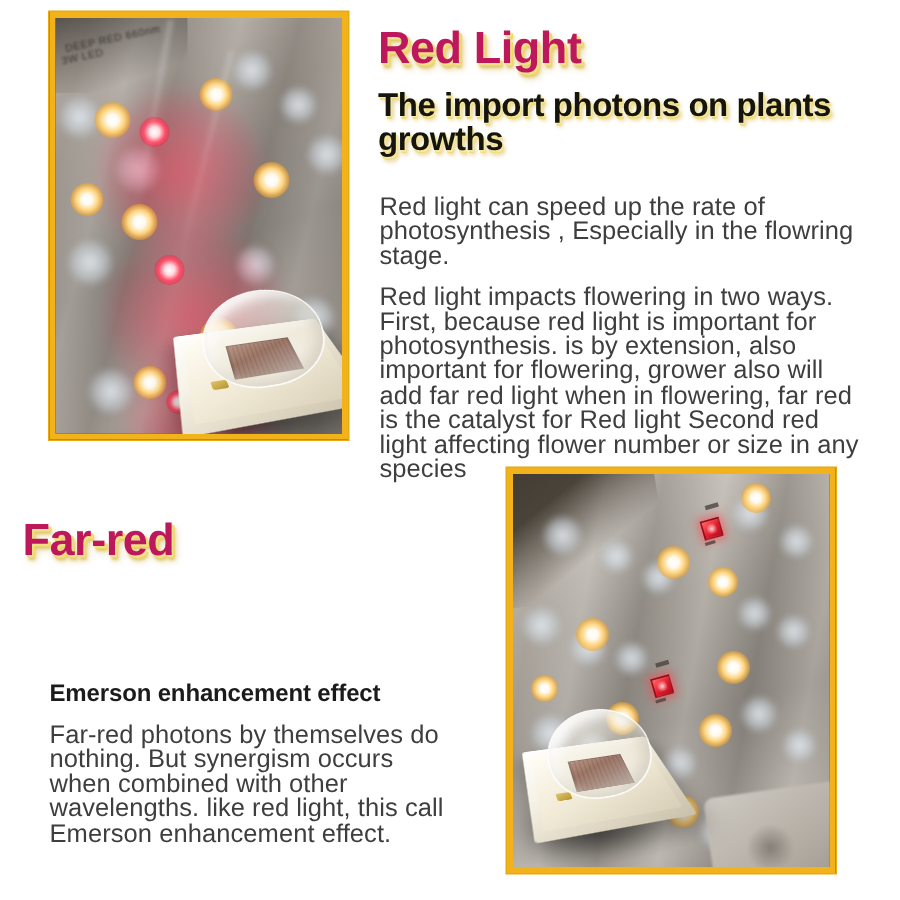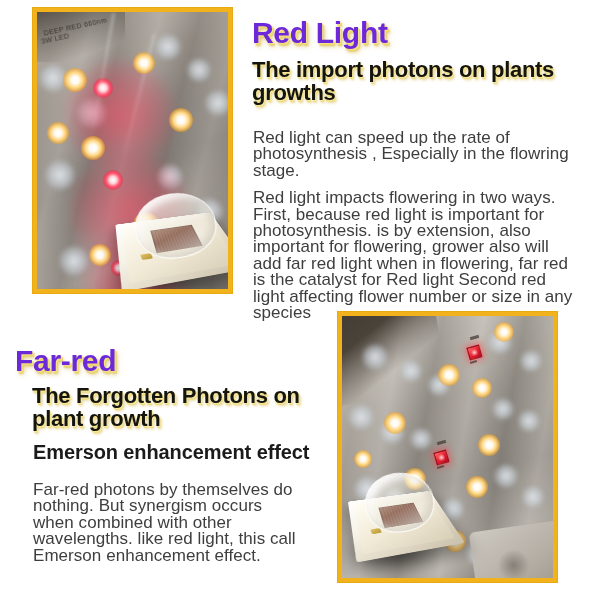--- a/index.html
+++ b/index.html
@@ -194,21 +194,21 @@
   .grey-block::after {
     content:""; position:absolute; left:26%; top:34%; width:34%; height:46%;
     border-radius:50%;
     background: radial-gradient(circle, rgba(120,114,106,0.8), rgba(120,114,106,0) 72%);
   }
 
   
   .h1 {
     position: absolute;
     font-weight: bold;
-    color: #6d28d9;
+    color: #be185d;
     letter-spacing: -0.3px;
     text-shadow:
        1px 1px 0 #f3e08a, 2px 2px 0 #efd76a,
        2px 3px 2px rgba(220,190,80,0.8),
        3px 4px 5px rgba(200,170,60,0.45);
   }
   .h2 {
     position: absolute;
     font-weight: bold;
     color: #15150e;
@@ -346,21 +346,20 @@
         <div class="led-base2"></div>
         <div class="led-die"></div>
         <div class="led-pad"></div>
         <div class="led-dome"></div>
       </div>
     </div>
   </div>
 
   <div class="h1" style="left:15px; top:344px; font-size:30px;">Far-red</div>
 
-  <div class="h2" style="left:32px; top:384px; width:290px; font-size:22px;">The Forgotten Photons on plant growth</div>
-
-  <div class="h3" style="left:33px; top:441px; font-size:20px;">Emerson enhancement effect</div>
+
+  <div class="h3" style="left:33px; top:454px; font-size:16px;">Emerson enhancement effect</div>
 
   <div class="body-txt" style="left:33px; top:482px; width:272px;">
     <p>Far-red photons by themselves do nothing. But synergism occurs when combined with other wavelengths. like red light, this call Emerson enhancement effect.</p>
   </div>
 
 </div>
 
 </body></html>

